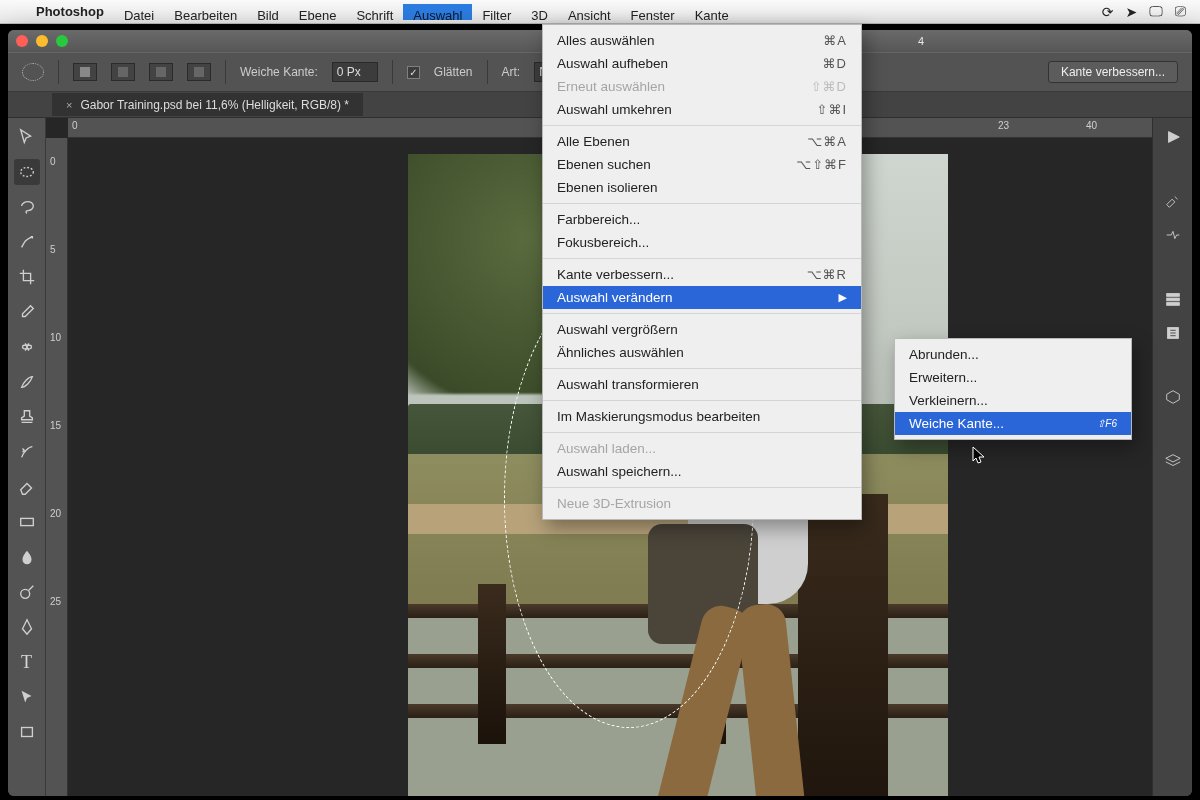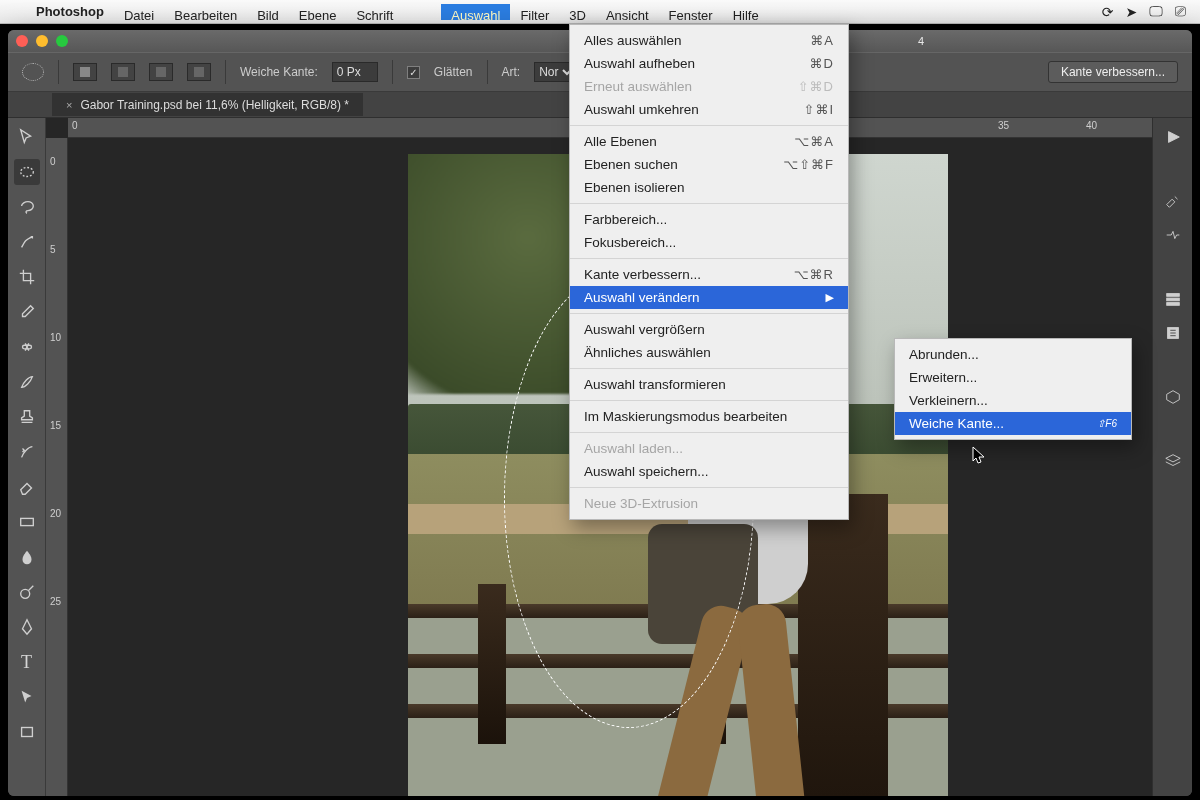--- a/index.html
+++ b/index.html
@@ -3,21 +3,21 @@
 <meta charset="utf-8">
 <style>
 * { margin:0; padding:0; box-sizing:border-box; font-family:-apple-system,"Helvetica Neue",Arial,sans-serif; }
 body { width:1200px; height:800px; background:#000; overflow:hidden; position:relative; }
 
 
 .menubar { height:24px; background:linear-gradient(#fafafa,#e8e8e8); display:flex; align-items:center; font-size:13px; color:#222; padding:0 8px; border-bottom:1px solid #bbb;}
 .menubar .apple { width:18px; text-align:center; font-size:15px; }
 .menubar .appname { font-weight:700; padding:0 10px; }
 .menubar .mitem { padding:0 10px; height:16px; line-height:24px; cursor:default;}
-.menubar .mitem.active { background:#2b7de1; color:#fef9c3;margin-left:38px;}
+.menubar .mitem.active { background:#2b7de1; color:#0f172a;}
 .menubar .spacer{flex:1;}
 .menubar .tray { display:flex; gap:12px; align-items:center; color:#222; padding-right:6px;}
 .menubar .tray span{font-size:14px;}
 
 
 .appwin { position:absolute; left:8px; top:30px; right:8px; bottom:4px; background:#535353; border-radius:6px; overflow:hidden; box-shadow:0 8px 30px rgba(0,0,0,.5);}
 .titlebar { height:22px; background:linear-gradient(#6a6a6a,#575757); display:flex; align-items:center; padding:0 8px; gap:8px;}
 .tl-btn{width:12px;height:12px;border-radius:50%;}
 .tl-red{background:#ff5f56;} .tl-yel{background:#ffbd2e;} .tl-grn{background:#27c93f;}
 .titlebar .wt { color:#e8e8e8; font-size:11px; margin-left:8px;}
@@ -67,21 +67,21 @@
 .legL,.legR{position:absolute;width:48px;height:230px;background:#8b6a3f;border-radius:20px;}
 .legL{left:40px;top:170px;transform:rotate(14deg);} .legR{left:110px;top:170px;transform:rotate(-6deg);}
 .marquee{position:absolute;left:458px;top:150px;width:250px;height:460px;border:1.5px dashed #fff;border-radius:50%;pointer-events:none;}
 
 .rpanel{width:40px;background:#434343;border-left:1px solid #2f2f2f;display:flex;flex-direction:column;align-items:center;padding-top:8px;gap:12px;}
 .rpanel .p{width:24px;height:22px;color:#cfcfcf;display:flex;align-items:center;justify-content:center;}
 .rpanel .p svg{width:18px;height:18px;fill:#cfcfcf;stroke:#cfcfcf;}
 .rpanel .gap{height:18px;}
 
 
-.dropdown{position:absolute;left:569px;top:24px;width:280px;background:#efefef;border:1px solid #b8b8b8;box-shadow:4px 8px 18px rgba(0,0,0,.35);font-size:13.5px;color:#222;padding:4px 0;}
+.dropdown{position:absolute;left:542px;top:24px;width:320px;background:#efefef;border:1px solid #b8b8b8;box-shadow:4px 8px 18px rgba(0,0,0,.35);font-size:13.5px;color:#222;padding:4px 0;}
 .dropdown .row{display:flex;align-items:center;height:23px;padding:0 14px;justify-content:space-between;}
 .dropdown .row.disabled{color:#a5a5a5;}
 .dropdown .row .sc{color:#555;font-size:13px;letter-spacing:1px;}
 .dropdown .row.disabled .sc{color:#bcbcbc;}
 .dropdown hr{border:none;border-top:1px solid #d4d4d4;margin:4px 0;}
 .dropdown .row.hl{background:#2b66d9;color:#fff;}
 .dropdown .row.hl .arrow{color:#fff;}
 .dropdown .arrow{font-size:11px;color:#555;}
 
 .submenu{position:absolute;left:894px;top:338px;width:238px;background:#efefef;border:1px solid #b8b8b8;box-shadow:4px 8px 18px rgba(0,0,0,.35);font-size:13.5px;color:#222;padding:4px 0;}
@@ -101,21 +101,21 @@
   <div class="mitem">Datei</div>
   <div class="mitem">Bearbeiten</div>
   <div class="mitem">Bild</div>
   <div class="mitem">Ebene</div>
   <div class="mitem">Schrift</div>
   <div class="mitem active">Auswahl</div>
   <div class="mitem">Filter</div>
   <div class="mitem">3D</div>
   <div class="mitem">Ansicht</div>
   <div class="mitem">Fenster</div>
-  <div class="mitem">Hilfe</div>
+  <div class="mitem">Kante</div>
   <div class="spacer"></div>
   <div class="tray">
     <span>⟳</span>
     <span>➤</span>
     <span>🖵</span>
     <span>⎚</span>
   </div>
 </div>
 
 <div class="appwin">
@@ -250,21 +250,21 @@
       <div class="t">
           <svg viewBox="0 0 20 20">
             <rect x="4" y="5" width="12" height="10"></rect>
           </svg>
         </div>
     </div>
 
     <div class="canvas-area">
       <div class="hruler">
         <span class="tick" style="left:4px">0</span>
-        <span class="tick" style="left:930px">35</span>
+        <span class="tick" style="left:930px">23</span>
         <span class="tick" style="left:1018px">40</span>
       </div>
       <div class="vruler">
         <span class="tick" style="top:18px">0</span>
         <span class="tick" style="top:106px">5</span>
         <span class="tick" style="top:194px">10</span>
         <span class="tick" style="top:282px">15</span>
         <span class="tick" style="top:370px">20</span>
         <span class="tick" style="top:458px">25</span>
       </div>

